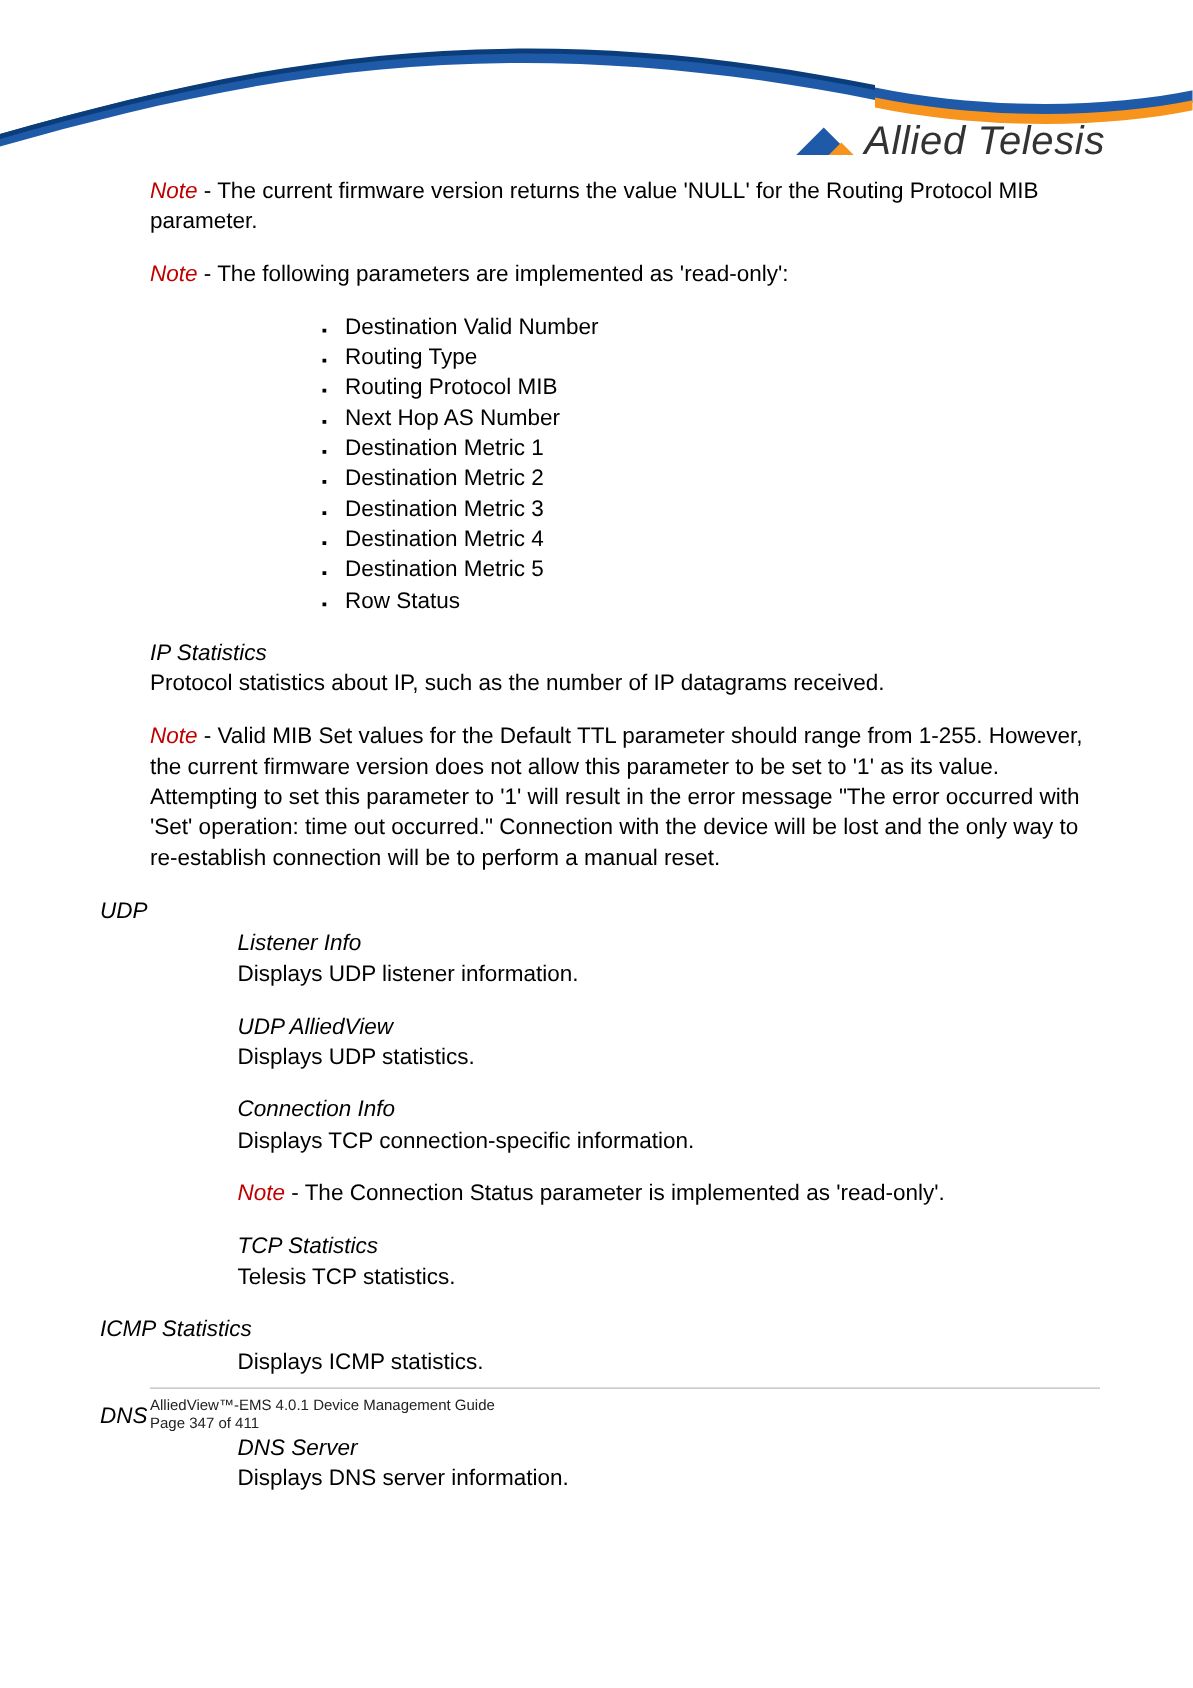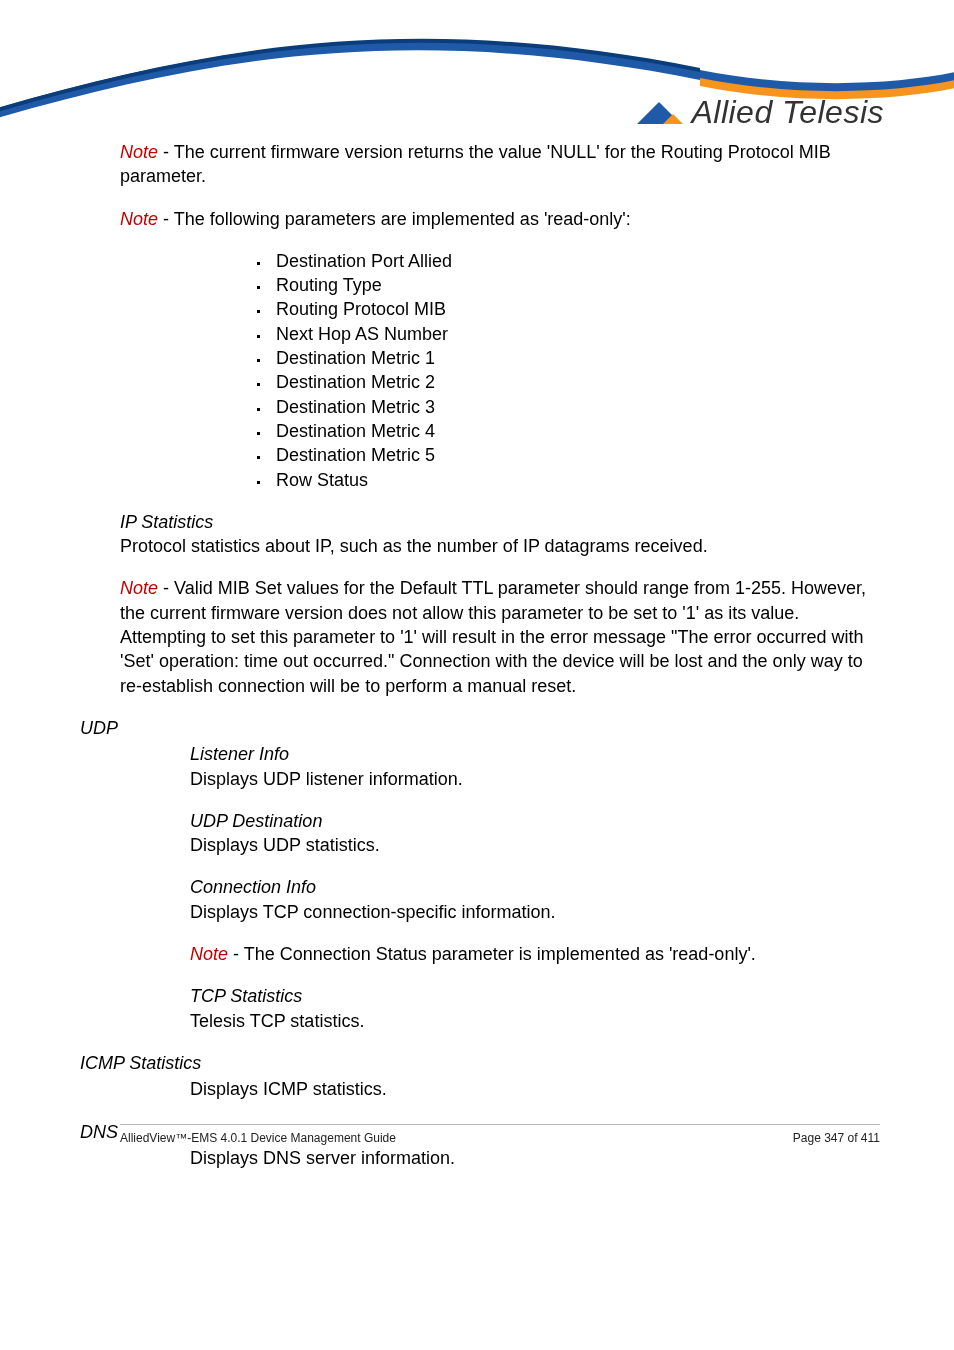--- a/index.html
+++ b/index.html
@@ -11,21 +11,21 @@
   .content { position: absolute; top: 140px; left: 120px; width: 760px; font-size: 18px; line-height: 1.35; }
   .para { margin-bottom: 18px; }
   .note-label { color: #c00000; font-style: italic; font-weight: 400; }
   .bullets { margin: 0 0 18px 150px; }
   .bullets li { list-style-type: square; font-size: 18px; padding-left: 6px; margin-bottom: 0px; }
   .bullets li::marker { font-size: 10px; }
   .subhead { font-style: italic; margin-bottom: 0px; margin-top: 4px; }
   .subhead-2 { font-style: italic; margin-bottom: 0px; margin-top: 2px; margin-left: 70px; }
   .body-2 { margin-left: 70px; margin-bottom: 18px; }
   .left-label { font-style: italic; margin-left: -40px; margin-bottom: 2px; margin-top: 2px; }
-  .footer { position: absolute; bottom: 34px; left: 120px; width: 760px; border-top: 1px solid #bbb; padding-top: 6px; font-size: 12px; color: #222; display:flex; justify-content: space-between; }
+  .footer { position: absolute; bottom: 34px; left: 120px; width: 760px; border-top: 1px solid #bbb; padding-top: 6px; font-size: 12px; color: #222; display:flex; justify-content: space-between; flex-direction: column; }
 </style>
 </head>
 <body>
 
 <div class="page">
 
   <svg class="swoosh" viewBox="0 0 954 140">
     <path d="M -10 120 C 200 60, 400 20, 700 80 C 800 100, 900 95, 965 80 L 965 70 C 900 85, 800 90, 700 70 C 400 10, 200 50, -10 110 Z" fill="#1e5aa8"></path>
     <path d="M -10 110 C 200 50, 400 8, 700 68 L 700 72 C 400 12, 200 54, -10 114 Z" fill="#0a3d7a"></path>
     <path d="M 700 78 C 800 98, 900 93, 965 78 L 965 86 C 900 101, 800 106, 700 86 Z" fill="#f7941d"></path>
@@ -43,21 +43,21 @@
 
     <p class="para">
       <span class="note-label">Note</span><span> - The current firmware version returns the value 'NULL' for the Routing Protocol MIB parameter.</span>
     </p>
 
     <p class="para">
       <span class="note-label">Note</span><span> - The following parameters are implemented as 'read-only':</span>
     </p>
 
     <ul class="bullets">
-      <li>Destination Port Allied</li>
+      <li>Destination Valid Number</li>
       <li>Routing Type</li>
       <li>Routing Protocol MIB</li>
       <li>Next Hop AS Number</li>
       <li>Destination Metric 1</li>
       <li>Destination Metric 2</li>
       <li>Destination Metric 3</li>
       <li>Destination Metric 4</li>
       <li>Destination Metric 5</li>
       <li>Row Status</li>
     </ul>
@@ -66,37 +66,38 @@
     <p class="para">Protocol statistics about IP, such as the number of IP datagrams received.</p>
 
     <p class="para">
       <span class="note-label">Note</span><span> - Valid MIB Set values for the Default TTL parameter should range from 1-255. However, the current firmware version does not allow this parameter to be set to '1' as its value. Attempting to set this parameter to '1' will result in the error message "The error occurred with 'Set' operation: time out occurred." Connection with the device will be lost and the only way to re-establish connection will be to perform a manual reset.</span>
     </p>
 
     <p class="left-label">UDP</p>
     <p class="subhead-2">Listener Info</p>
     <p class="body-2">Displays UDP listener information.</p>
 
-    <p class="subhead-2">UDP Destination</p>
+    <p class="subhead-2">UDP AlliedView</p>
     <p class="body-2">Displays UDP statistics.</p>
 
     <p class="subhead-2">Connection Info</p>
     <p class="body-2">Displays TCP connection-specific information.</p>
 
     <p class="body-2">
       <span class="note-label">Note</span><span> - The Connection Status parameter is implemented as 'read-only'.</span>
     </p>
 
     <p class="subhead-2">TCP Statistics</p>
     <p class="body-2">Telesis TCP statistics.</p>
 
     <p class="left-label">ICMP Statistics</p>
     <p class="body-2">Displays ICMP statistics.</p>
 
     <p class="left-label">DNS</p>
+    <p class="subhead-2">DNS Server</p>
     <p class="body-2" style="margin-bottom:0">Displays DNS server information.</p>
 
   </div>
 
   <div class="footer">
     <span>AlliedView™-EMS 4.0.1 Device Management Guide</span>
     <span>Page 347 of 411</span>
   </div>
 
 </div>

